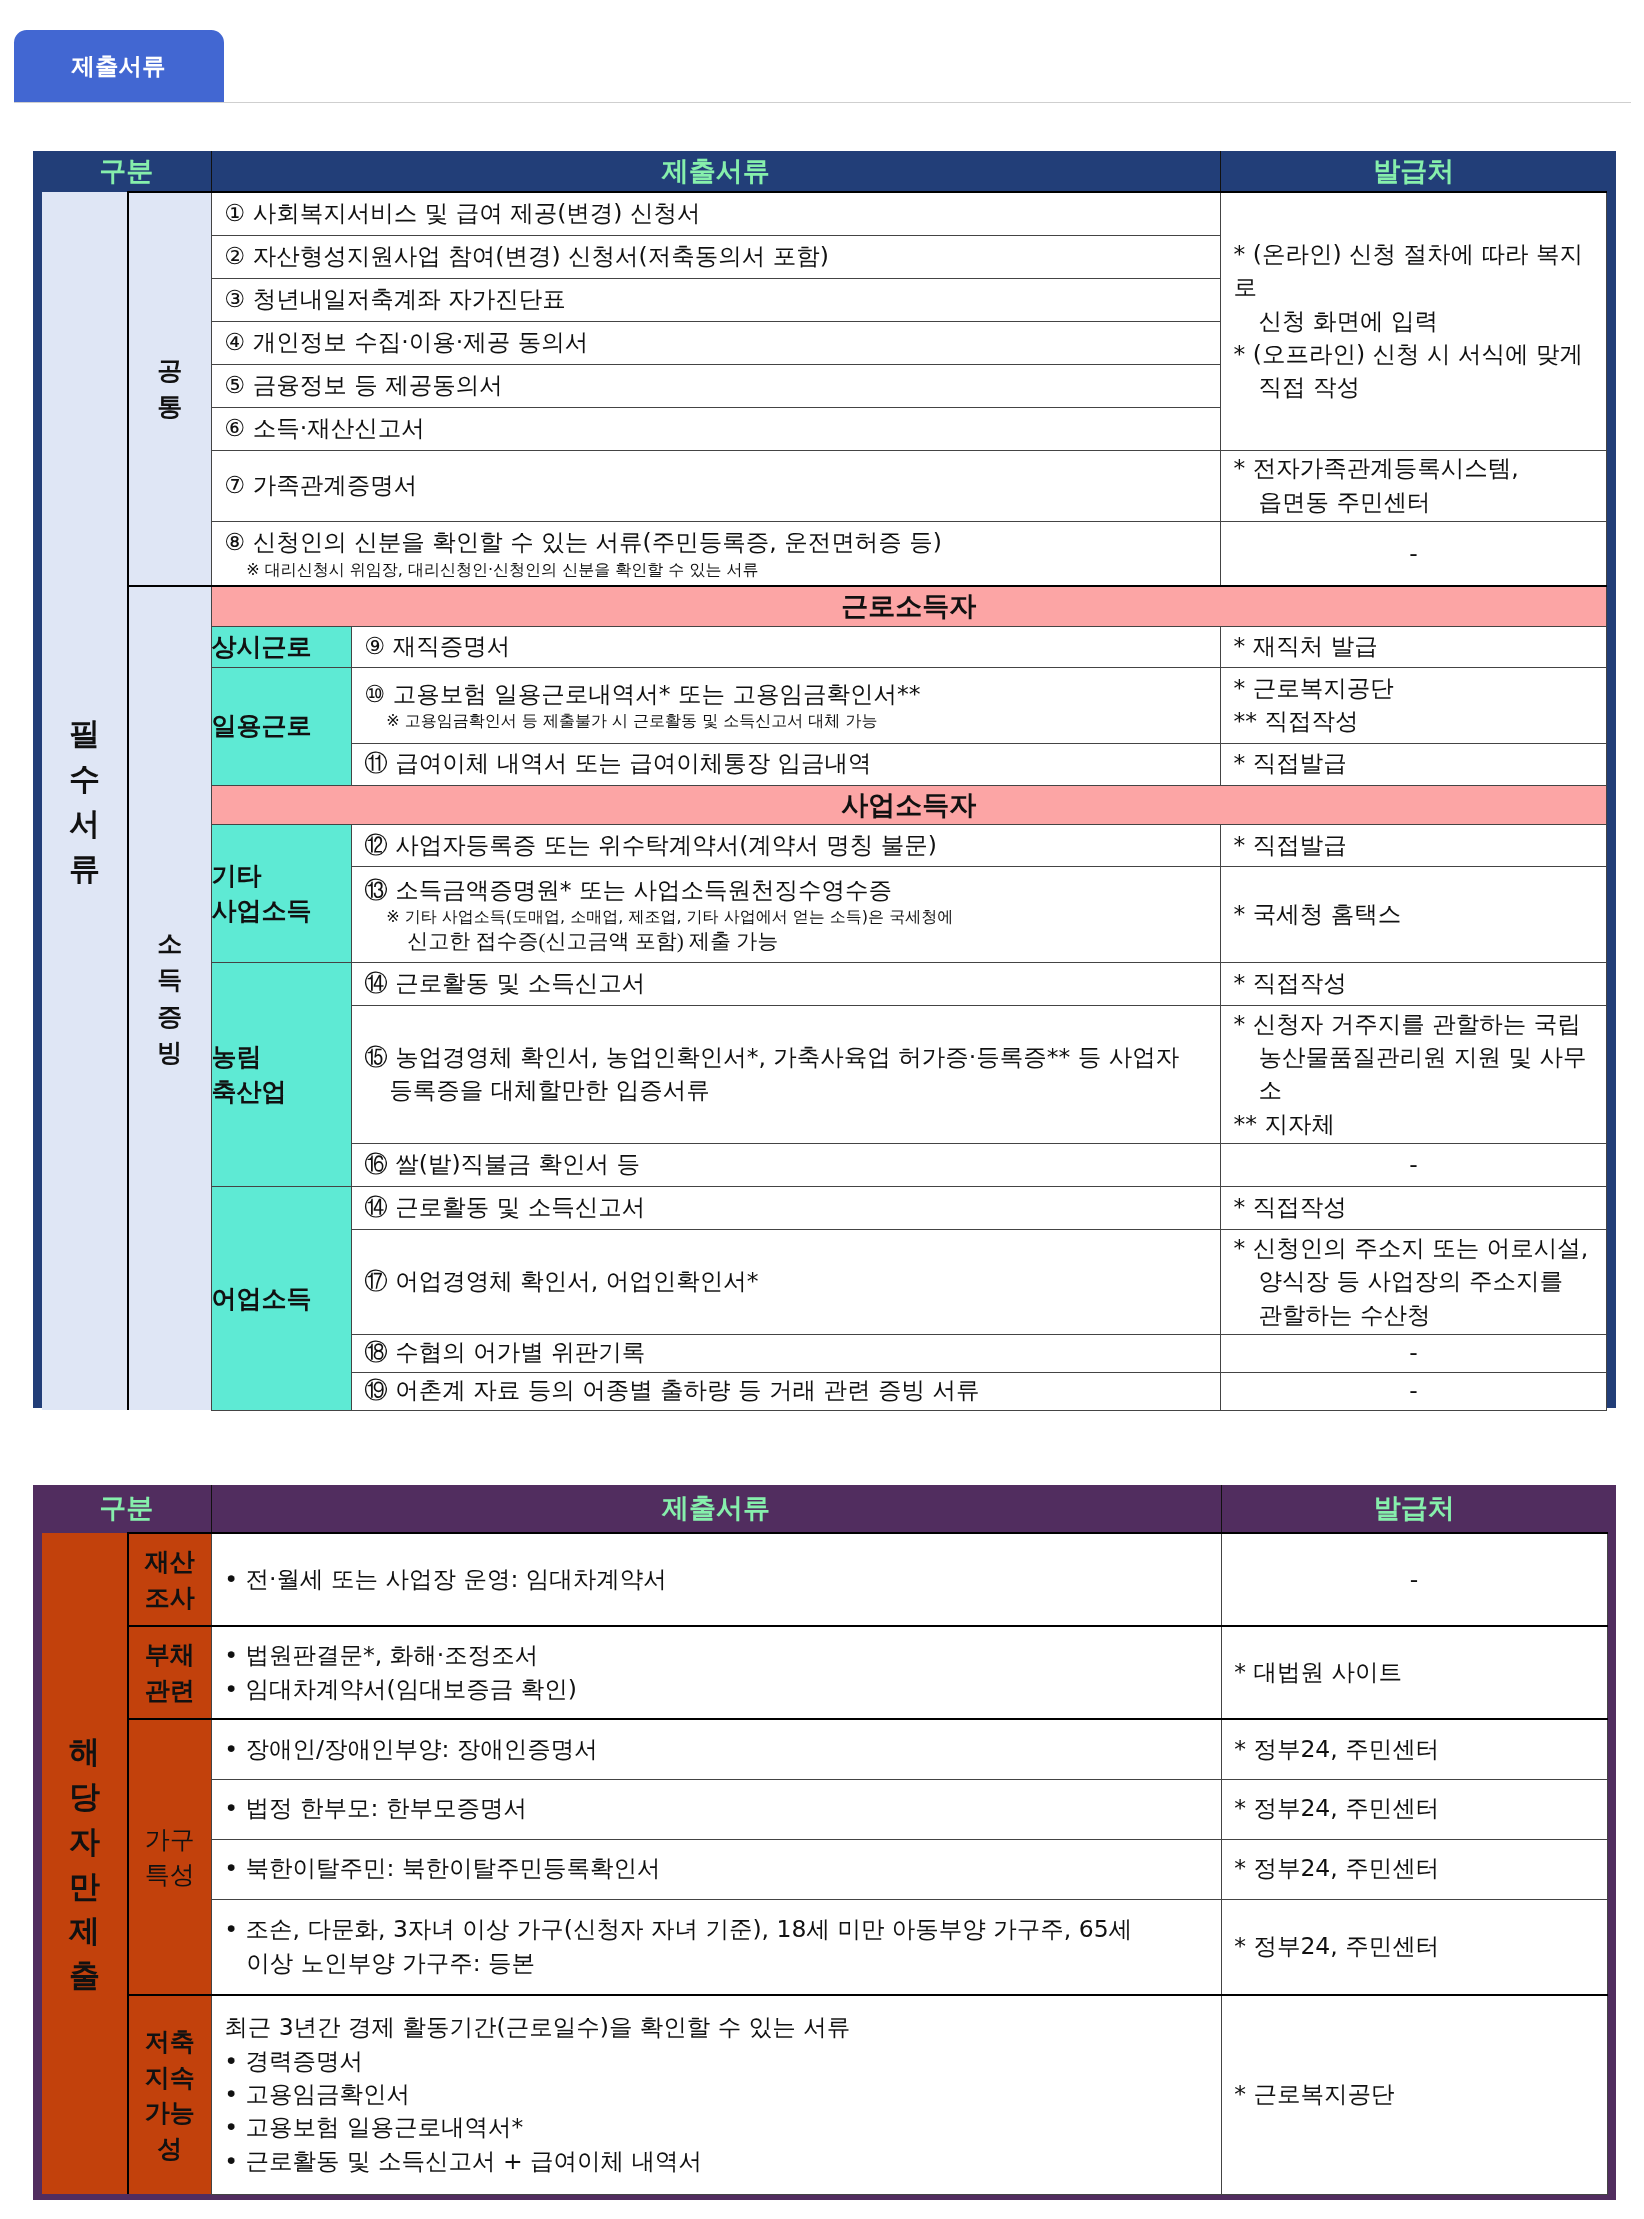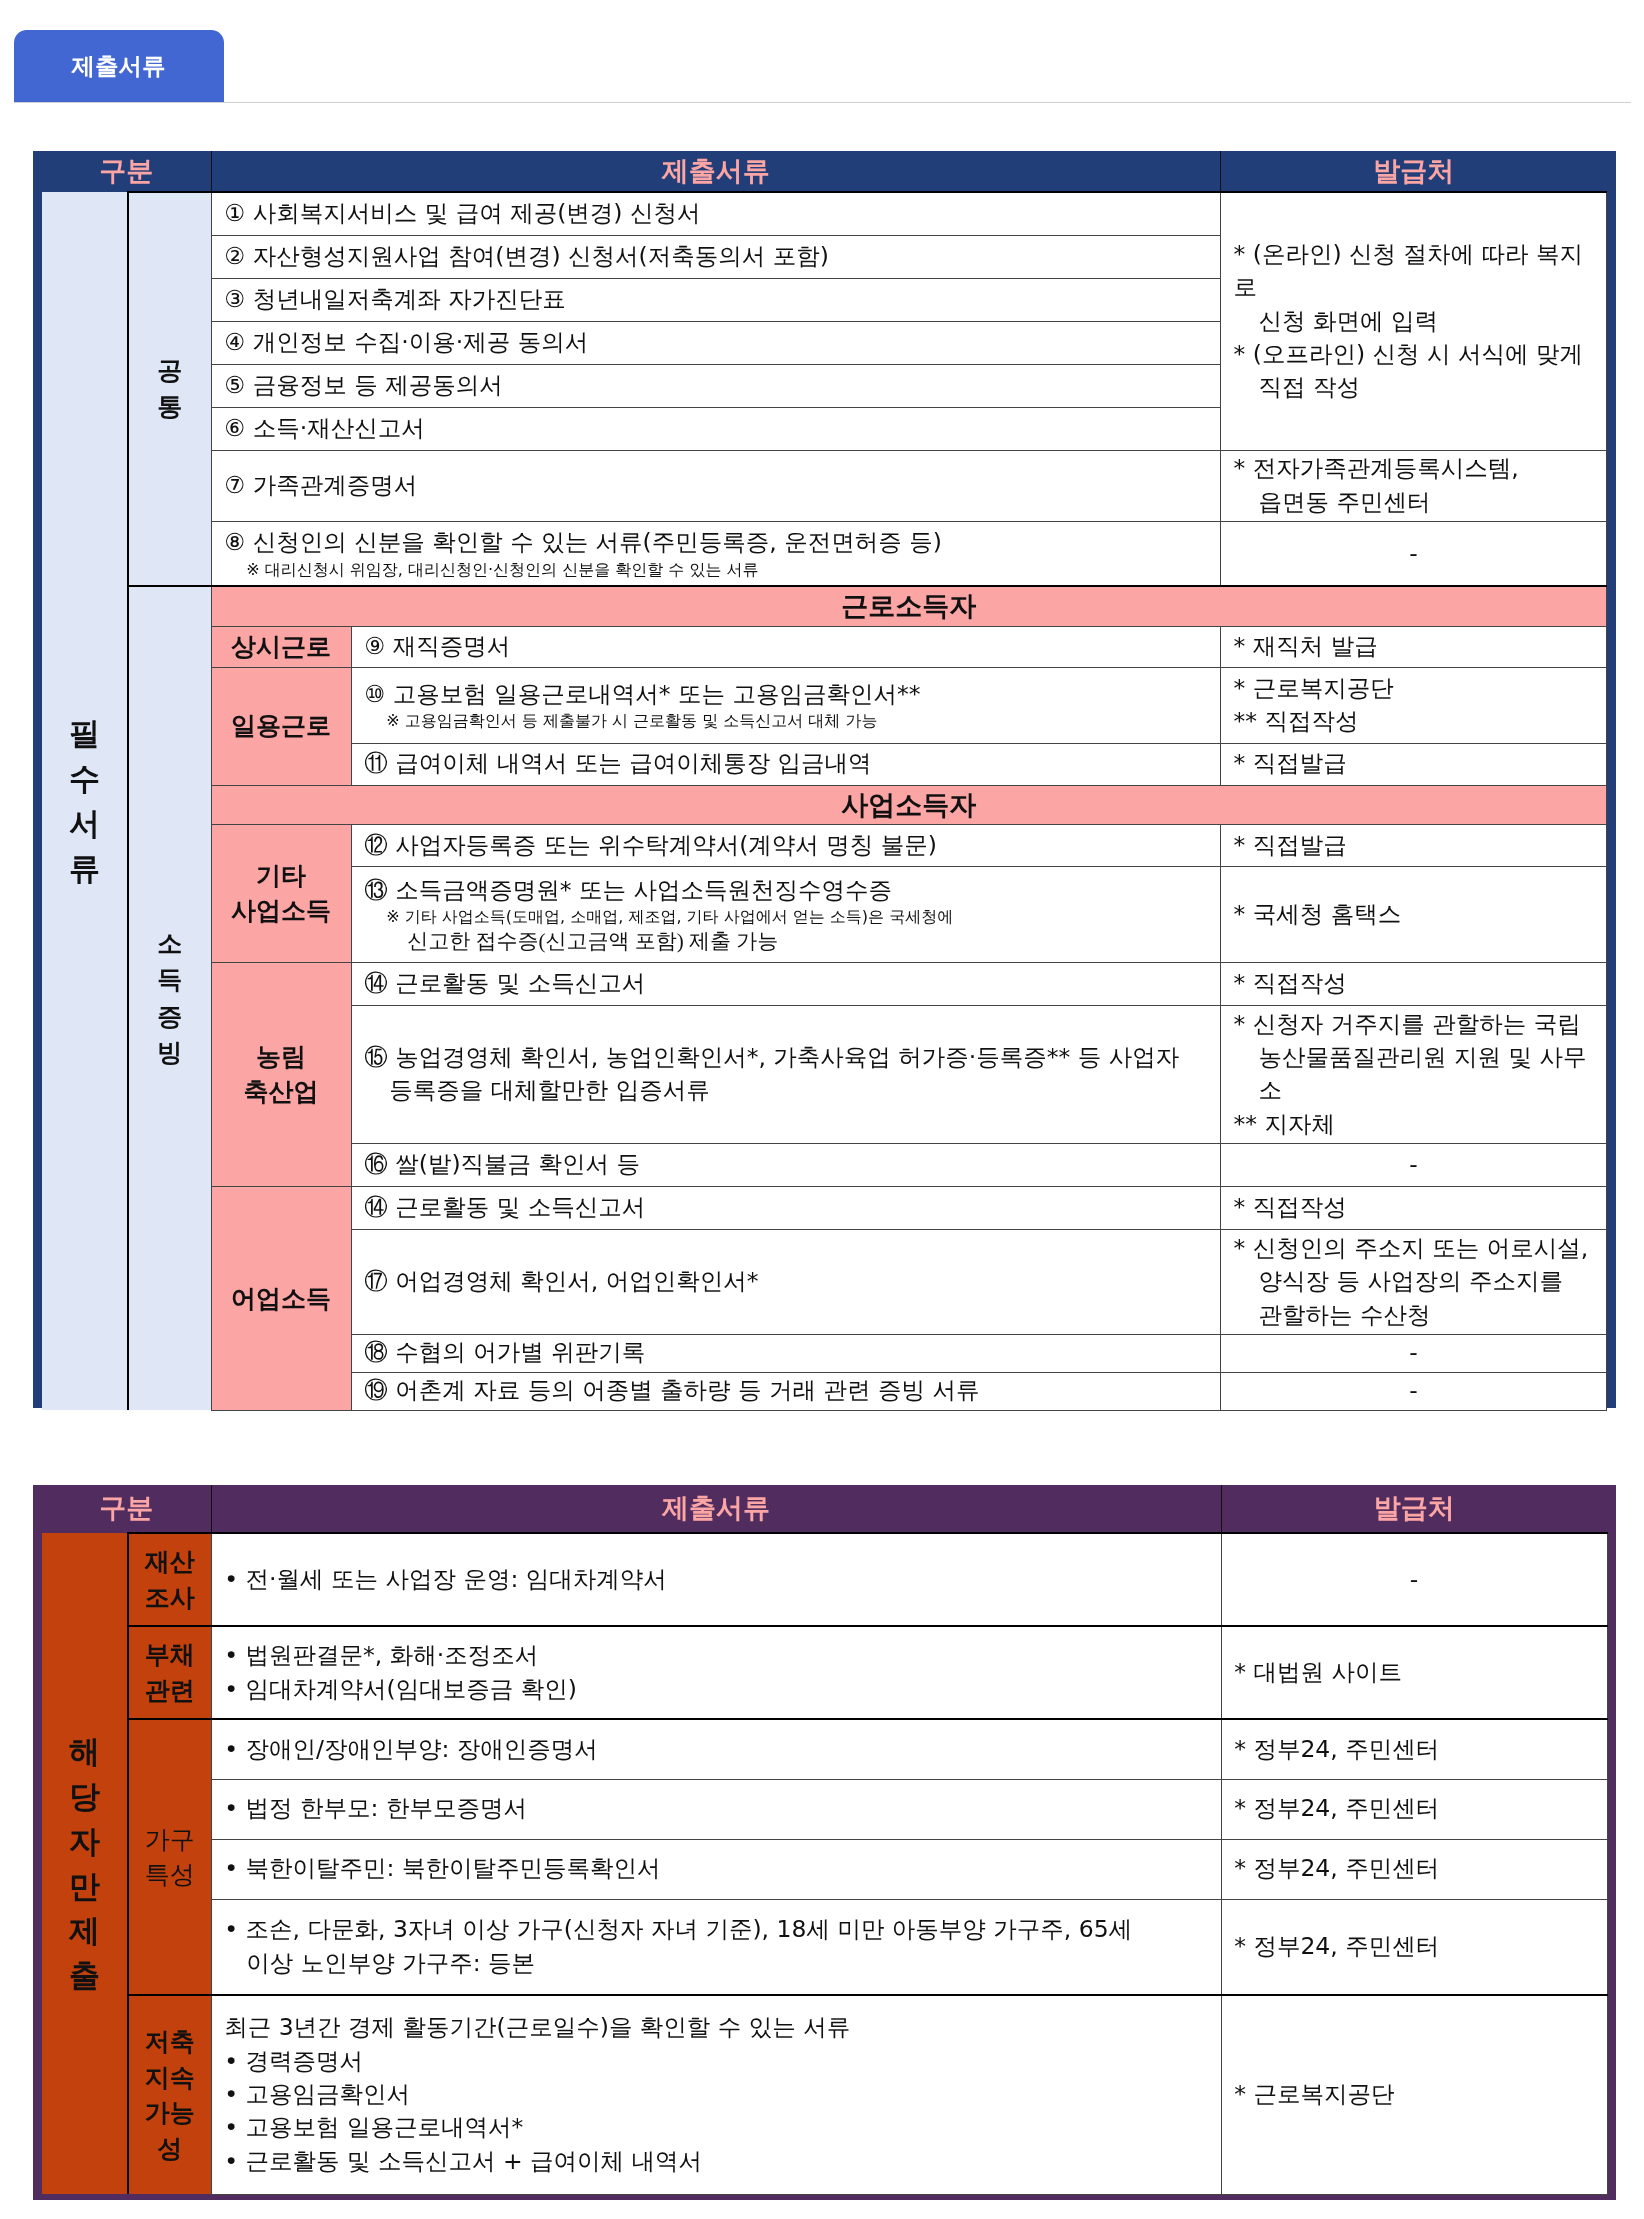--- a/index.html
+++ b/index.html
@@ -12,36 +12,36 @@
 
   table { border-collapse: collapse; table-layout: fixed; position: absolute; }
   td, th { font-size: 23.5px; line-height: 1.42; vertical-align: middle; }
 
   
   .t1wrap { position: absolute; left: 33px; top: 151px; width: 1583px; height: 1257px; background: #223e78; padding: 0 9px 9px 9px; }
   .t2wrap { position: absolute; left: 33px; top: 1485px; width: 1583px; height: 715px; background: #512d5f; padding: 0 9px 9px 9px; }
   .wrapped { position: relative; width: 100%; height: 100%; }
   .wrapped table { position: static; width: 100%; height: 100%; }
 
-  th { color: #fca5a5; font-weight: bold; font-size: 27px; height: 41px; }
+  th { color: #86efac; font-weight: bold; font-size: 27px; height: 41px; }
   .t1 th { background: #223e78; }
   .t2 th { background: #512d5f; }
   th.sep { border-left: 1.8px solid #111; }
 
   .t1 .cat { background: #dfe6f5; }
   .t2 .cat { background: #c2410c; }
   .cat { font-weight: bold; text-align: center; font-size: 31px; }
   .vert { display: inline-block; width: 1.1em; line-height: 1.45; word-break: break-all; }
   .sub { font-weight: bold; text-align: center; font-size: 25px; }
 
   td.doc { background: #fff; padding: 1.8px 12.7px; border: 1.4px solid #444; }
   td.iss { background: #fff; padding: 1.8px 12.7px; border: 1.4px solid #444; }
   td.dash { text-align: center; }
   td.grp { background: #fca5a5; font-weight: bold; text-align: center; font-size: 27px; border: 1.4px solid #444; }
-  td.lab { background: #fca5a5; font-weight: bold; text-align: center; font-size: 25px; border: 1.4px solid #444; }
+  td.lab { background: #5eead4; font-weight: bold; text-align: left; font-size: 25px; border: 1.4px solid #444; }
   .note { font-size: 16px; padding-left: 22px; display: block; line-height: 1.3; }
   .note2 { font-size: 21px; padding-left: 43px; display: block; line-height: 1.3; font-family: Liberation Serif, serif; }
   .thickL { border-left: 2.7px solid #000 !important; }
   .thickT { border-top: 2.7px solid #000 !important; margin-left: 36px; }
   .ind { padding-left: 25px; display: block; }
   .bul { display: block; }
   .bul::before { content: "• "; }
 </style>
 </head>
 <body>

